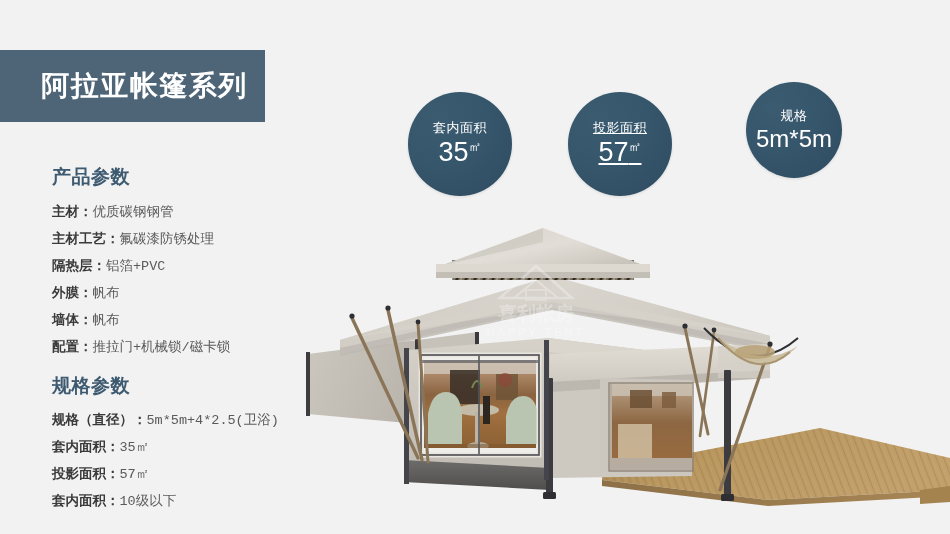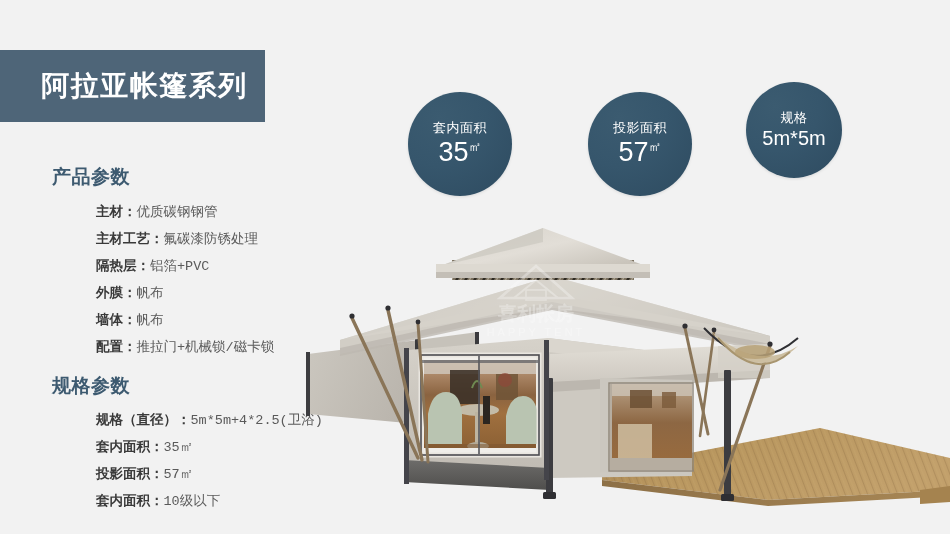--- a/index.html
+++ b/index.html
@@ -66,21 +66,20 @@
   }
   .spec-row {
     font-size: 13.5px;
     line-height: 27px;
     white-space: nowrap;
     color: #4a4a4a;
   }
   .spec-label {
     font-weight: bold;
     color: #3a3a3a;
-    margin-left: 44px;
   }
   .spec-value {
     font-weight: normal;
     color: #5a5a5a;
   }
   .sup-unit {
     font-size: 11px;
     vertical-align: super;
     line-height: 0;
   }
@@ -99,37 +98,37 @@
     display: flex;
     flex-direction: column;
     align-items: center;
     justify-content: center;
     color: #ffffff;
     text-align: center;
     background: radial-gradient(circle at 30% 25%, #3b5b70 0%, #36566c 45%, #2e4b60 100%);
     box-shadow: 0 1px 3px rgba(0,0,0,0.10);
   }
   .badge-1 { left: 0px;   top: 14px; width: 104px; height: 104px; }
-  .badge-2 { left: 180px; top: 14px; width: 104px; height: 104px; }
+  .badge-2 { left: 160px; top: 14px; width: 104px; height: 104px; text-decoration: underline; }
   .badge-3 { left: 338px; top: 4px;  width: 96px;  height: 96px; }
 
   .badge-label {
     font-size: 13px;
     line-height: 1.2;
     margin-bottom: 1px;
     font-weight: normal;
     letter-spacing: 0.5px;
   }
   .badge-value {
     font-size: 27px;
     line-height: 1.15;
     font-weight: normal;
     letter-spacing: 0px;
   }
-  .badge-3 .badge-value { font-size: 20px; }
+  .badge-3 .badge-value { font-size: 24px; }
   .badge-value .sup-unit {
     font-size: 13px;
     vertical-align: super;
     line-height: 0;
   }
 
   
   .tent-art {
     position: absolute;
     left: 300px;

